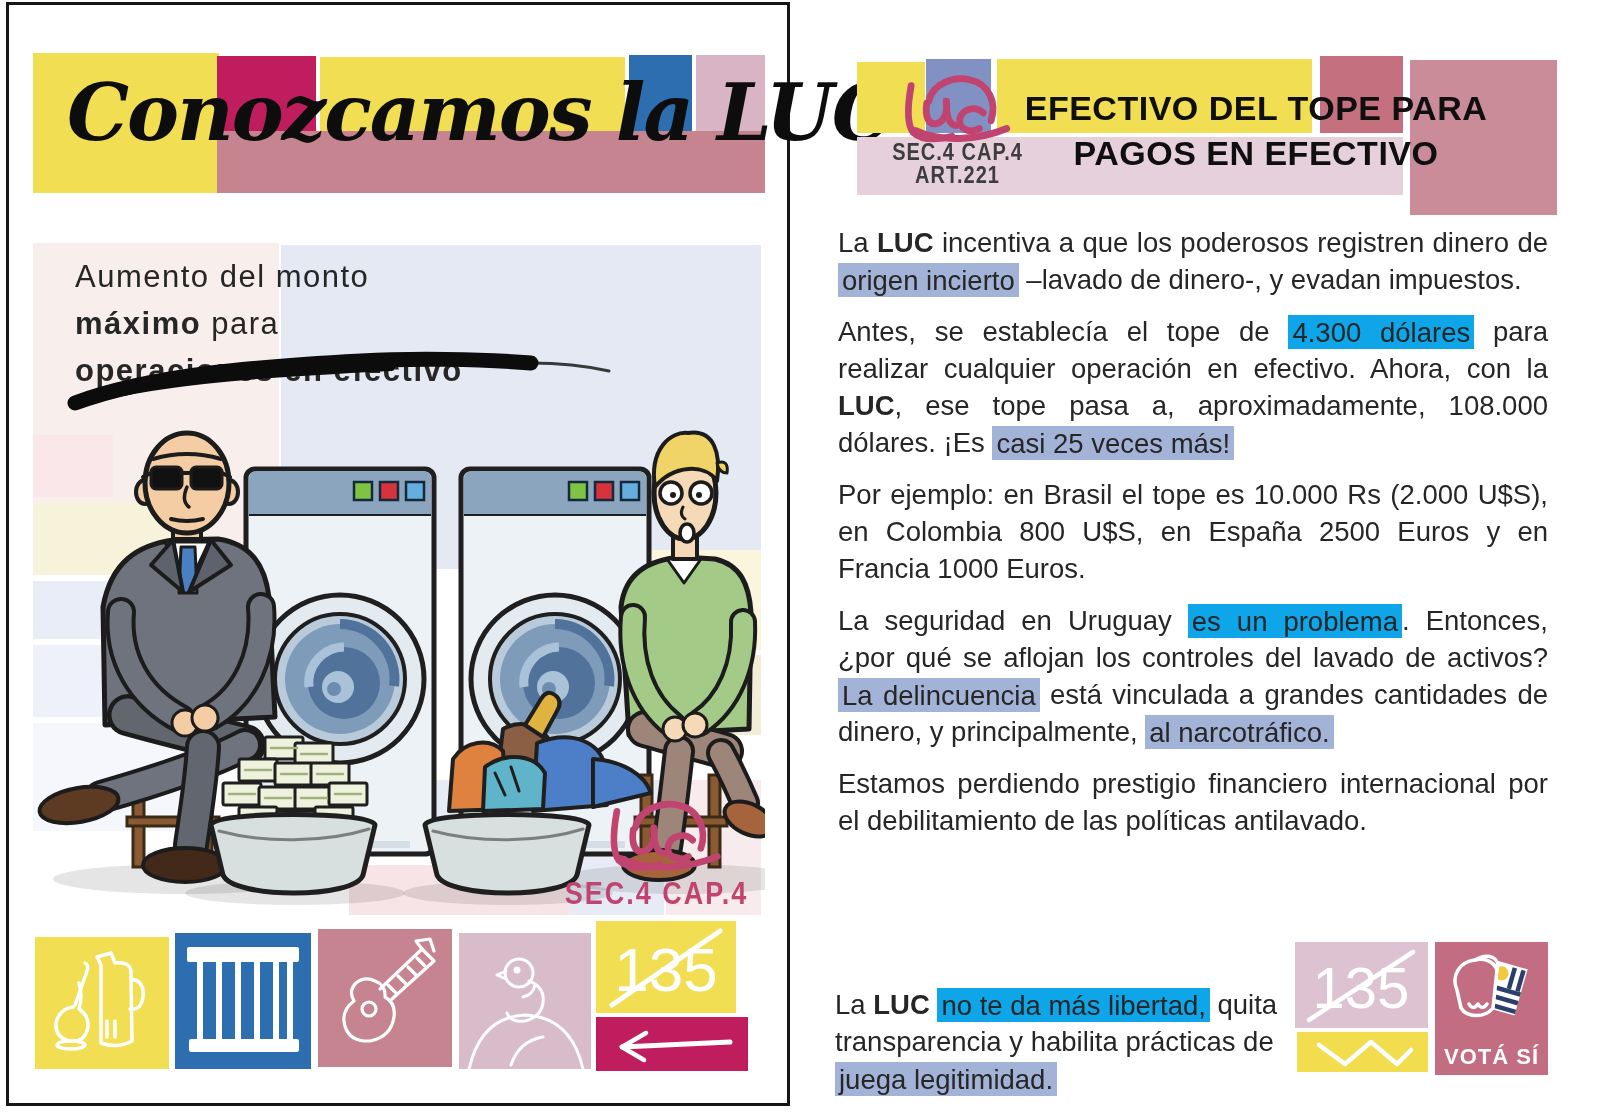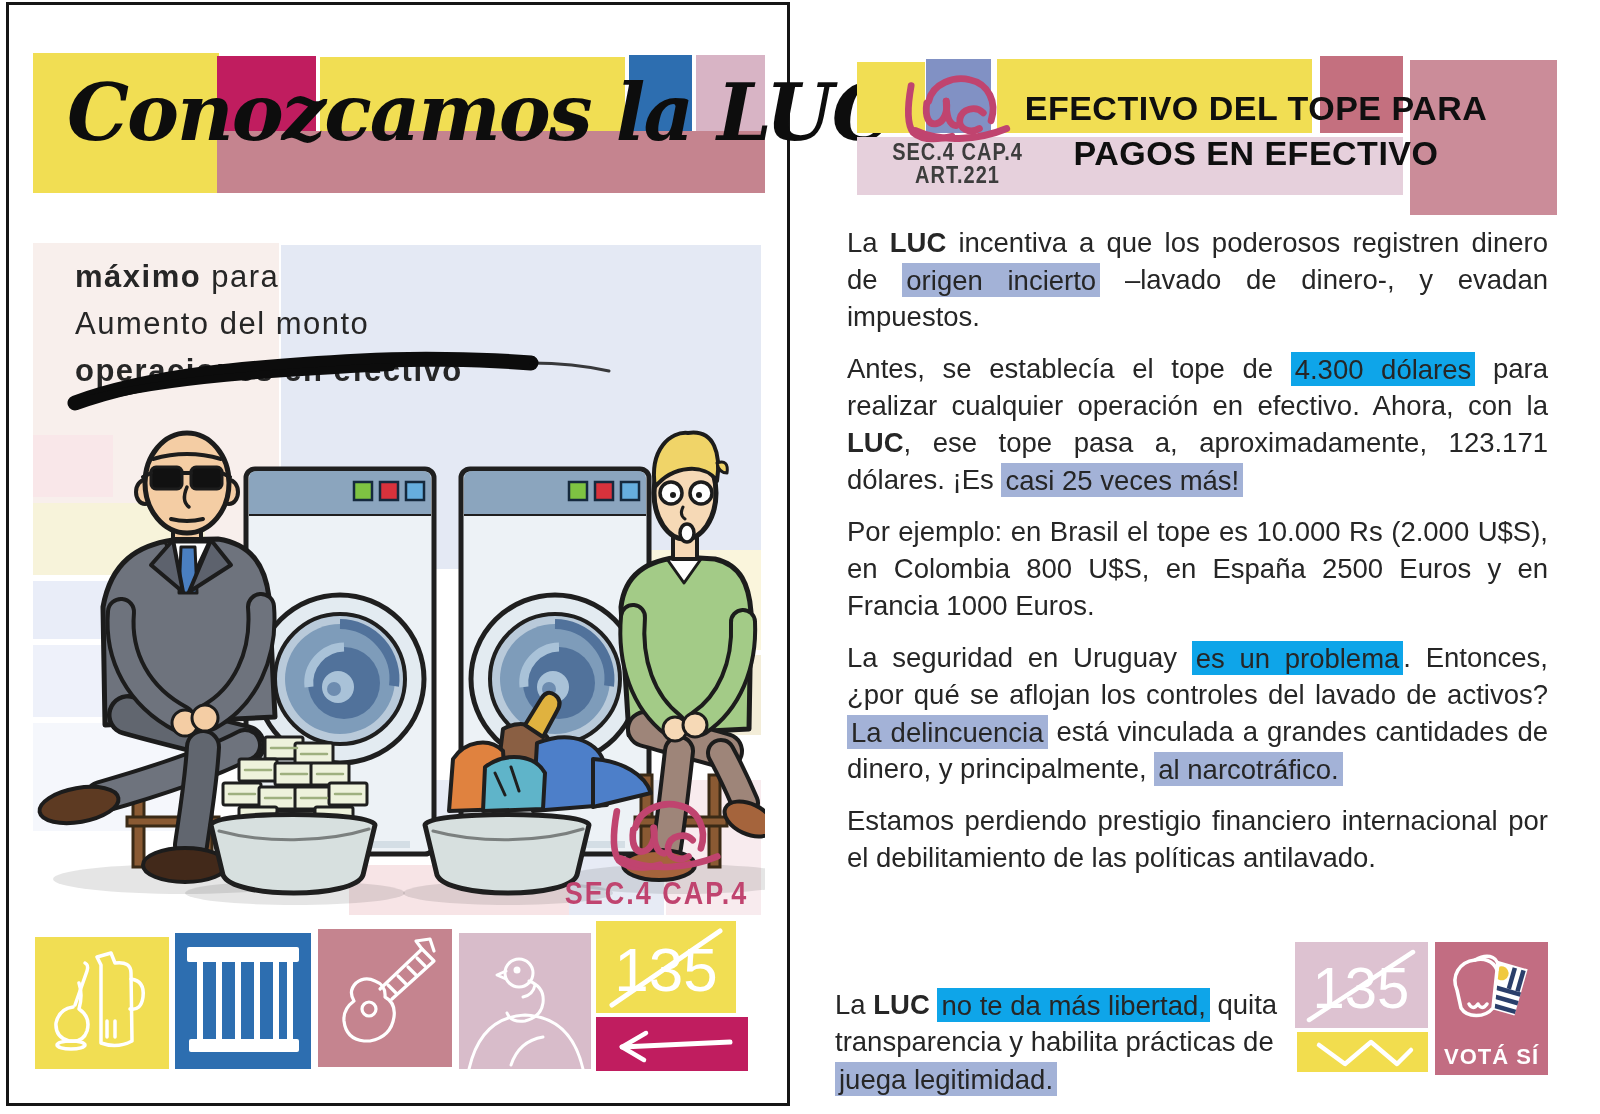--- a/index.html
+++ b/index.html
@@ -14,21 +14,21 @@
                 font-size:78px;color:#0d0d0d;white-space:nowrap;transform:skewX(-6deg);
                 letter-spacing:-2px;}
   .hand{font-family:"Liberation Sans",sans-serif;letter-spacing:1.5px;color:#262626;}
   .sub-line{font-size:31px;line-height:47px;font-weight:400;}
   .sub-line .sb{font-weight:bold;}
   
   .hdr-title{font-weight:bold;color:#0f0f0f;font-size:34px;line-height:45px;
              text-align:center;letter-spacing:0.5px;}
   #body-paragraphs{position:absolute;left:835px;top:224px;width:713px;
                    font-size:27.5px;line-height:37px;color:#262626;text-align:justify;}
-  #body-paragraphs p{margin:0 0 15px 12px;}
+  #body-paragraphs p{margin:0 0 15px 3px;}
   #closing-paragraph{position:absolute;left:835px;top:986px;width:460px;
                      font-size:27.5px;line-height:37px;color:#262626;}
   .m-n{}
   .m-b{font-weight:bold;}
   .m-hb{background:#a3b2d7;padding:1.5px 4px;box-decoration-break:clone;-webkit-box-decoration-break:clone;}
   .m-hp{background:#0ea5e9;padding:1.5px 4px;box-decoration-break:clone;-webkit-box-decoration-break:clone;}
   .logo-caption{color:#c0446f;font-weight:bold;letter-spacing:2px;text-align:center;
                 transform:scaleY(1.15);}
   .hdr-caption{color:#3d3d3d;font-weight:bold;letter-spacing:1px;text-align:center;
                font-size:20px;line-height:23px;transform:scaleY(1.15);}
@@ -60,22 +60,22 @@
     <div class="tile" style="left:24px;top:576px;width:118px;height:58px;background:#e9edf8;"></div>
     <div class="tile" style="left:24px;top:640px;width:205px;height:72px;background:#eef1fa;"></div>
     <div class="tile" style="left:24px;top:718px;width:150px;height:108px;background:#f5f7fc;"></div>
     <div class="tile" style="left:605px;top:545px;width:147px;height:100px;background:#faf5dc;"></div>
     <div class="tile" style="left:685px;top:650px;width:67px;height:80px;background:#f3edd8;"></div>
     <div class="tile" style="left:424px;top:775px;width:231px;height:135px;background:#e7ebf5;"></div>
     <div class="tile" style="left:657px;top:775px;width:95px;height:135px;background:#f8ebee;"></div>
     <div class="tile" style="left:340px;top:860px;width:220px;height:50px;background:#f7e4e6;"></div>
 
     <div class="abs hand" style="left:66px;top:248px;width:420px;">
+        <div class="sub-line"><span>Aumento del monto</span></div>
         <div class="sub-line"><span class="sb">máximo</span><span> para</span></div>
-        <div class="sub-line"><span>Aumento del monto</span></div>
         <div class="sub-line"><span class="sb">operaciones en efectivo</span></div>
       </div>
 
     <svg class="abs" style="left:52px;top:332px;" width="580" height="78" viewBox="0 0 580 78">
       <path d="M14,66 C90,38 190,30 300,24 C350,21 420,22 470,26" fill="none" stroke="#0c0c0c" stroke-width="15" stroke-linecap="round"></path>
       <path d="M30,62 C110,42 210,36 330,30" fill="none" stroke="#0c0c0c" stroke-width="8" stroke-linecap="round"></path>
       <path d="M470,26 C505,26 530,30 548,34" fill="none" stroke="#0c0c0c" stroke-width="3" stroke-linecap="round" opacity="0.8"></path>
     </svg>
 
     <svg class="abs" style="left:24px;top:402px;" width="732" height="498" viewBox="0 0 732 498">
@@ -318,21 +318,21 @@
       </g>
     </svg>
     <div class="abs hdr-caption" style="left:880px;top:141px;width:155px;">SEC.4 CAP.4</div>
     <div class="abs hdr-caption" style="left:880px;top:164px;width:155px;">ART.221</div>
 
     <div class="abs hdr-title" style="left:1000px;top:86px;width:512px;">EFECTIVO DEL TOPE PARA</div>
     <div class="abs hdr-title" style="left:1000px;top:131px;width:512px;">PAGOS EN EFECTIVO</div>
 
     <div id="body-paragraphs">
         <p><span class="m-n">La </span><span class="m-b">LUC</span><span class="m-n"> incentiva a que los poderosos registren dinero de </span><span class="m-hb">origen incierto</span><span class="m-n"> –lavado de dinero-, y evadan impuestos.</span></p>
-        <p><span class="m-n">Antes, se establecía el tope de </span><span class="m-hp">4.300 dólares</span><span class="m-n"> para realizar cualquier operación en efectivo. Ahora, con la </span><span class="m-b">LUC</span><span class="m-n">, ese tope pasa a, aproximadamente, 123.171 dólares. ¡Es </span><span class="m-hb">casi 25 veces más!</span></p>
+        <p><span class="m-n">Antes, se establecía el tope de </span><span class="m-hp">4.300 dólares</span><span class="m-n"> para realizar cualquier operación en efectivo. Ahora, con la </span><span class="m-b">LUC</span><span class="m-n">, ese tope pasa a, aproximadamente, 108.000 dólares. ¡Es </span><span class="m-hb">casi 25 veces más!</span></p>
         <p><span class="m-n">Por ejemplo: en Brasil el tope es 10.000 Rs (2.000 U$S), en Colombia 800 U$S, en España 2500 Euros y en Francia 1000 Euros.</span></p>
         <p><span class="m-n">La seguridad en Uruguay </span><span class="m-hp">es un problema</span><span class="m-n">. Entonces, ¿por qué se aflojan los controles del lavado de activos? </span><span class="m-hb">La delincuencia</span><span class="m-n"> está vinculada a grandes cantidades de dinero, y principalmente, </span><span class="m-hb">al narcotráfico.</span></p>
         <p><span class="m-n">Estamos perdiendo prestigio financiero internacional por el debilitamiento de las políticas antilavado.</span></p>
       </div>
     <div id="closing-paragraph"><span class="m-n">La </span><span class="m-b">LUC</span><span class="m-n"> </span><span class="m-hp">no te da más libertad,</span><span class="m-n"> quita transparencia y habilita prácticas de </span><span class="m-hb">juega legitimidad.</span></div>
 
     <div class="tile" style="left:1295px;top:942px;width:133px;height:86px;background:#ddc2d1;">
       <svg width="133" height="86" viewBox="0 0 133 86">
         <text x="66" y="66" text-anchor="middle" font-family="Liberation Sans, sans-serif" font-size="58" fill="#fff">135</text>
         <path d="M14,78 L118,10" stroke="#fff" stroke-width="4.5" stroke-linecap="round"></path>

